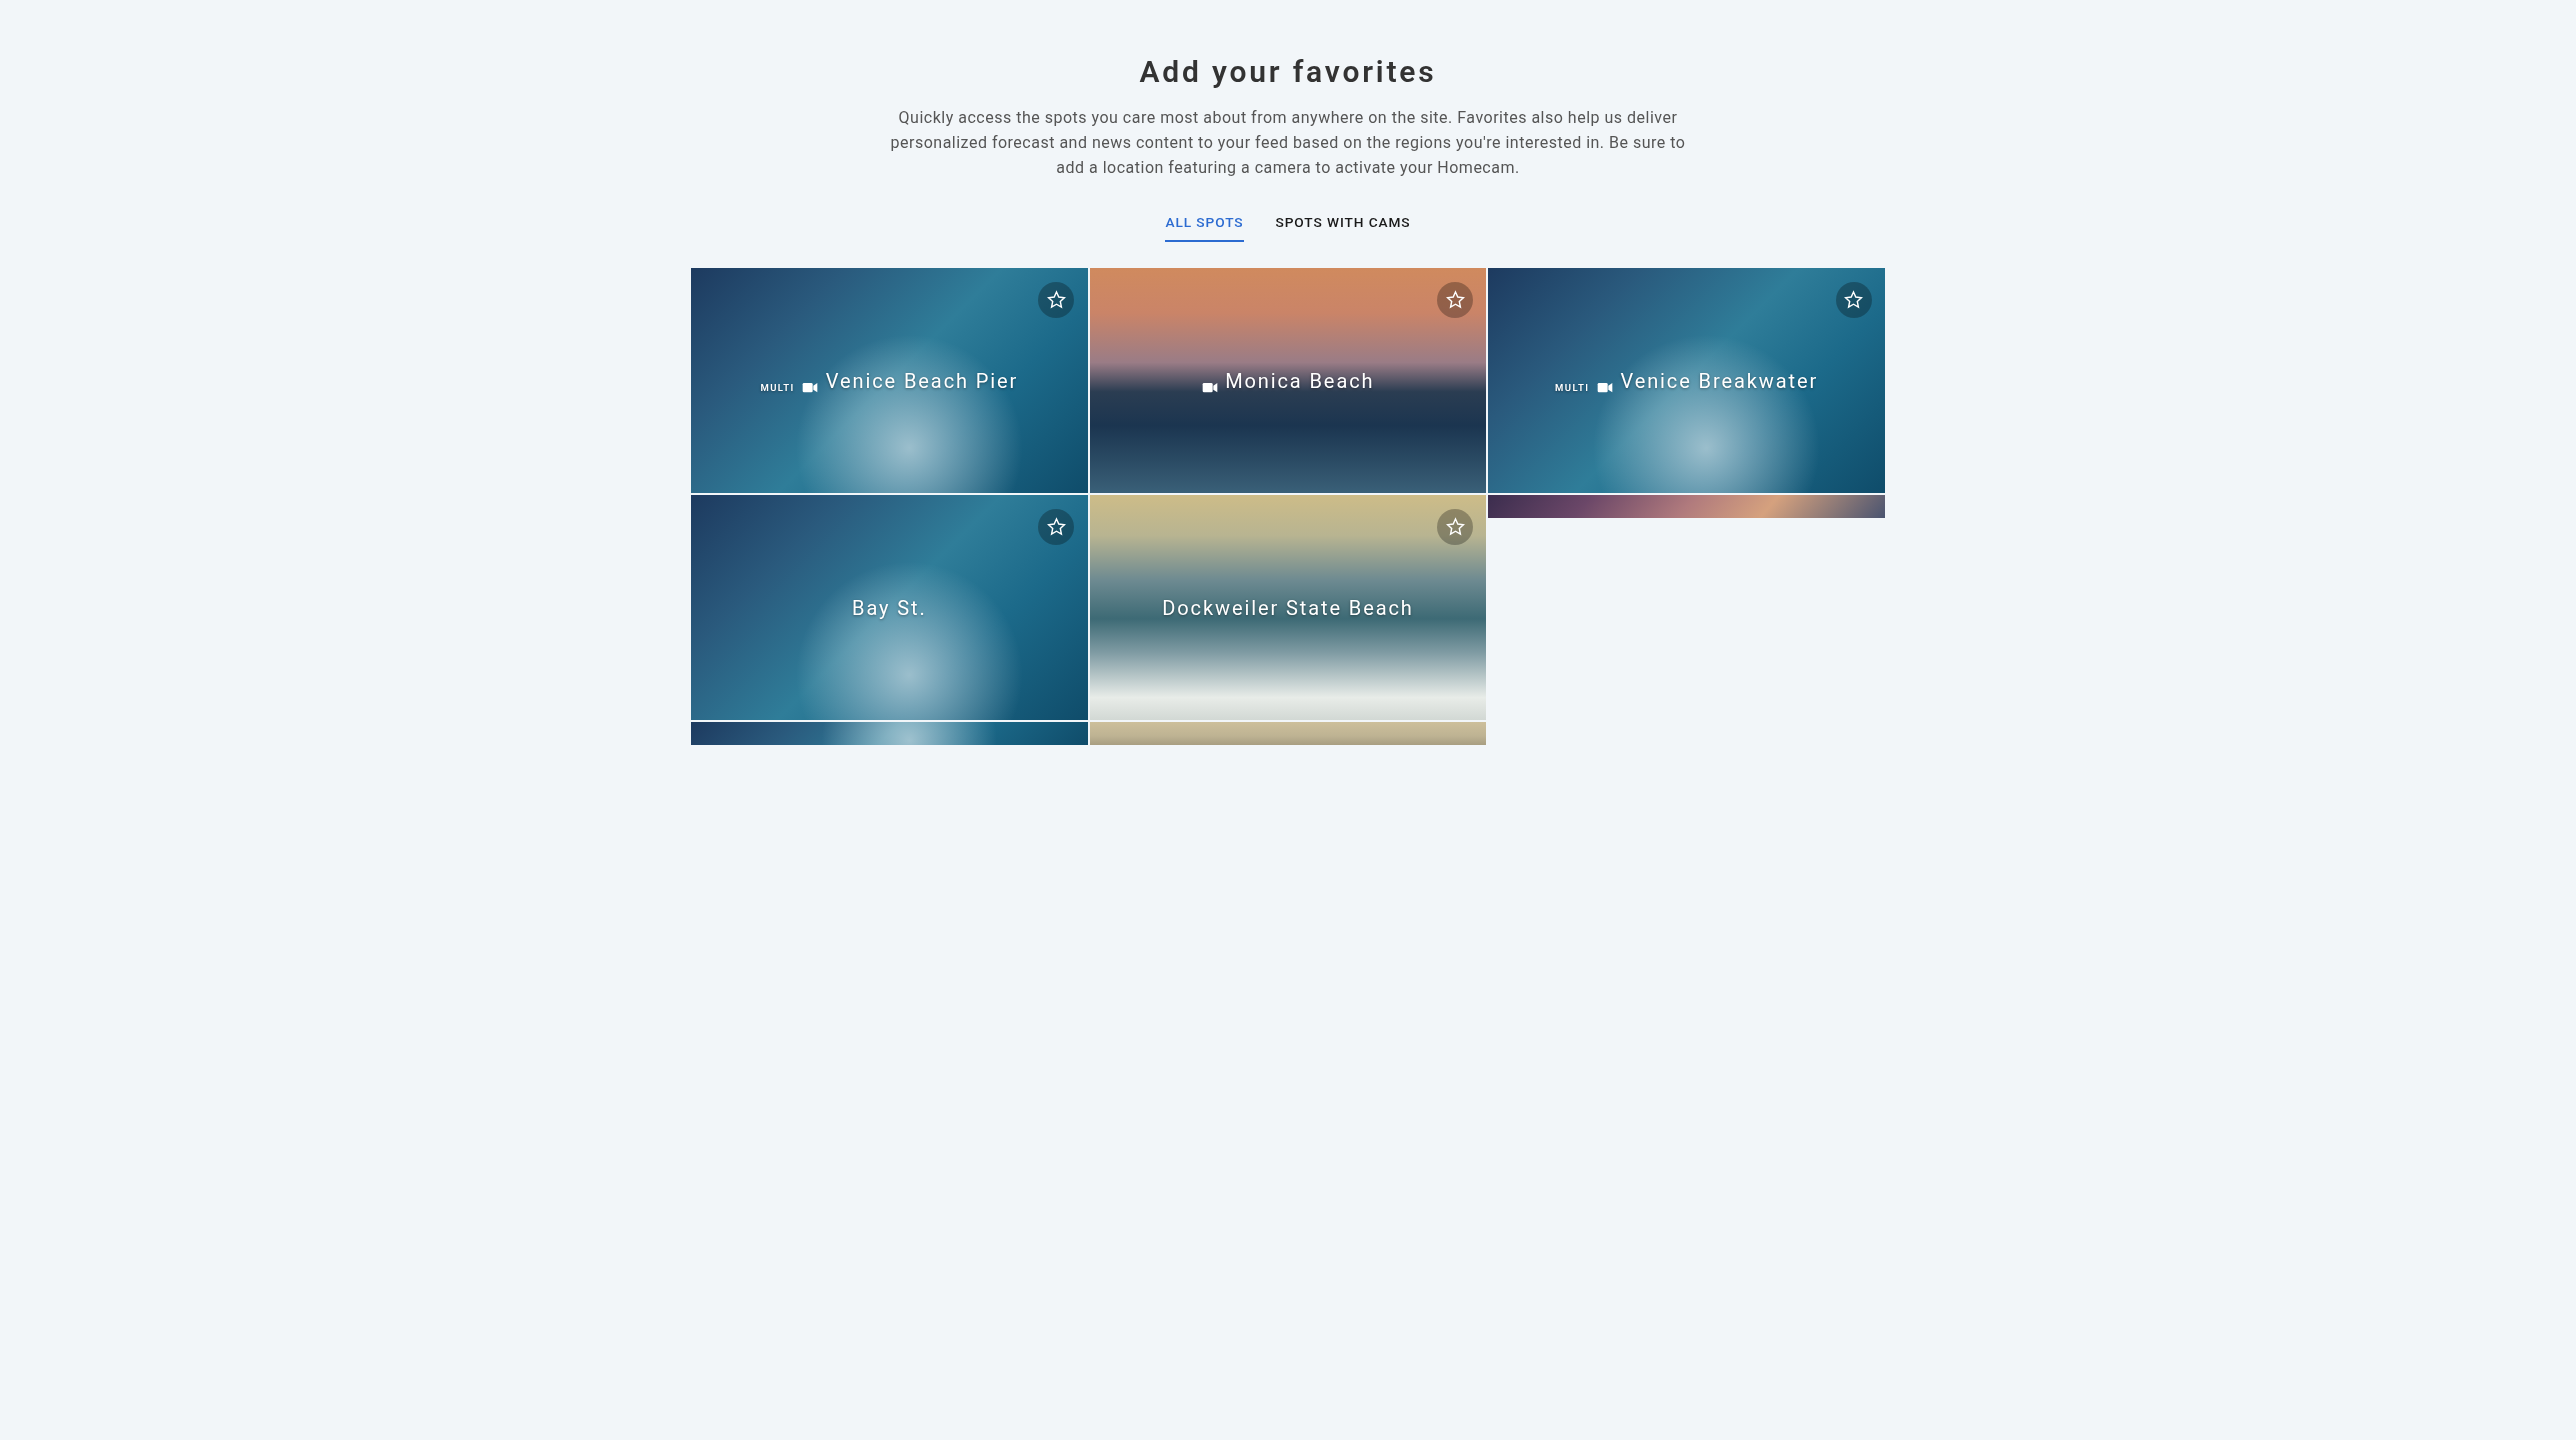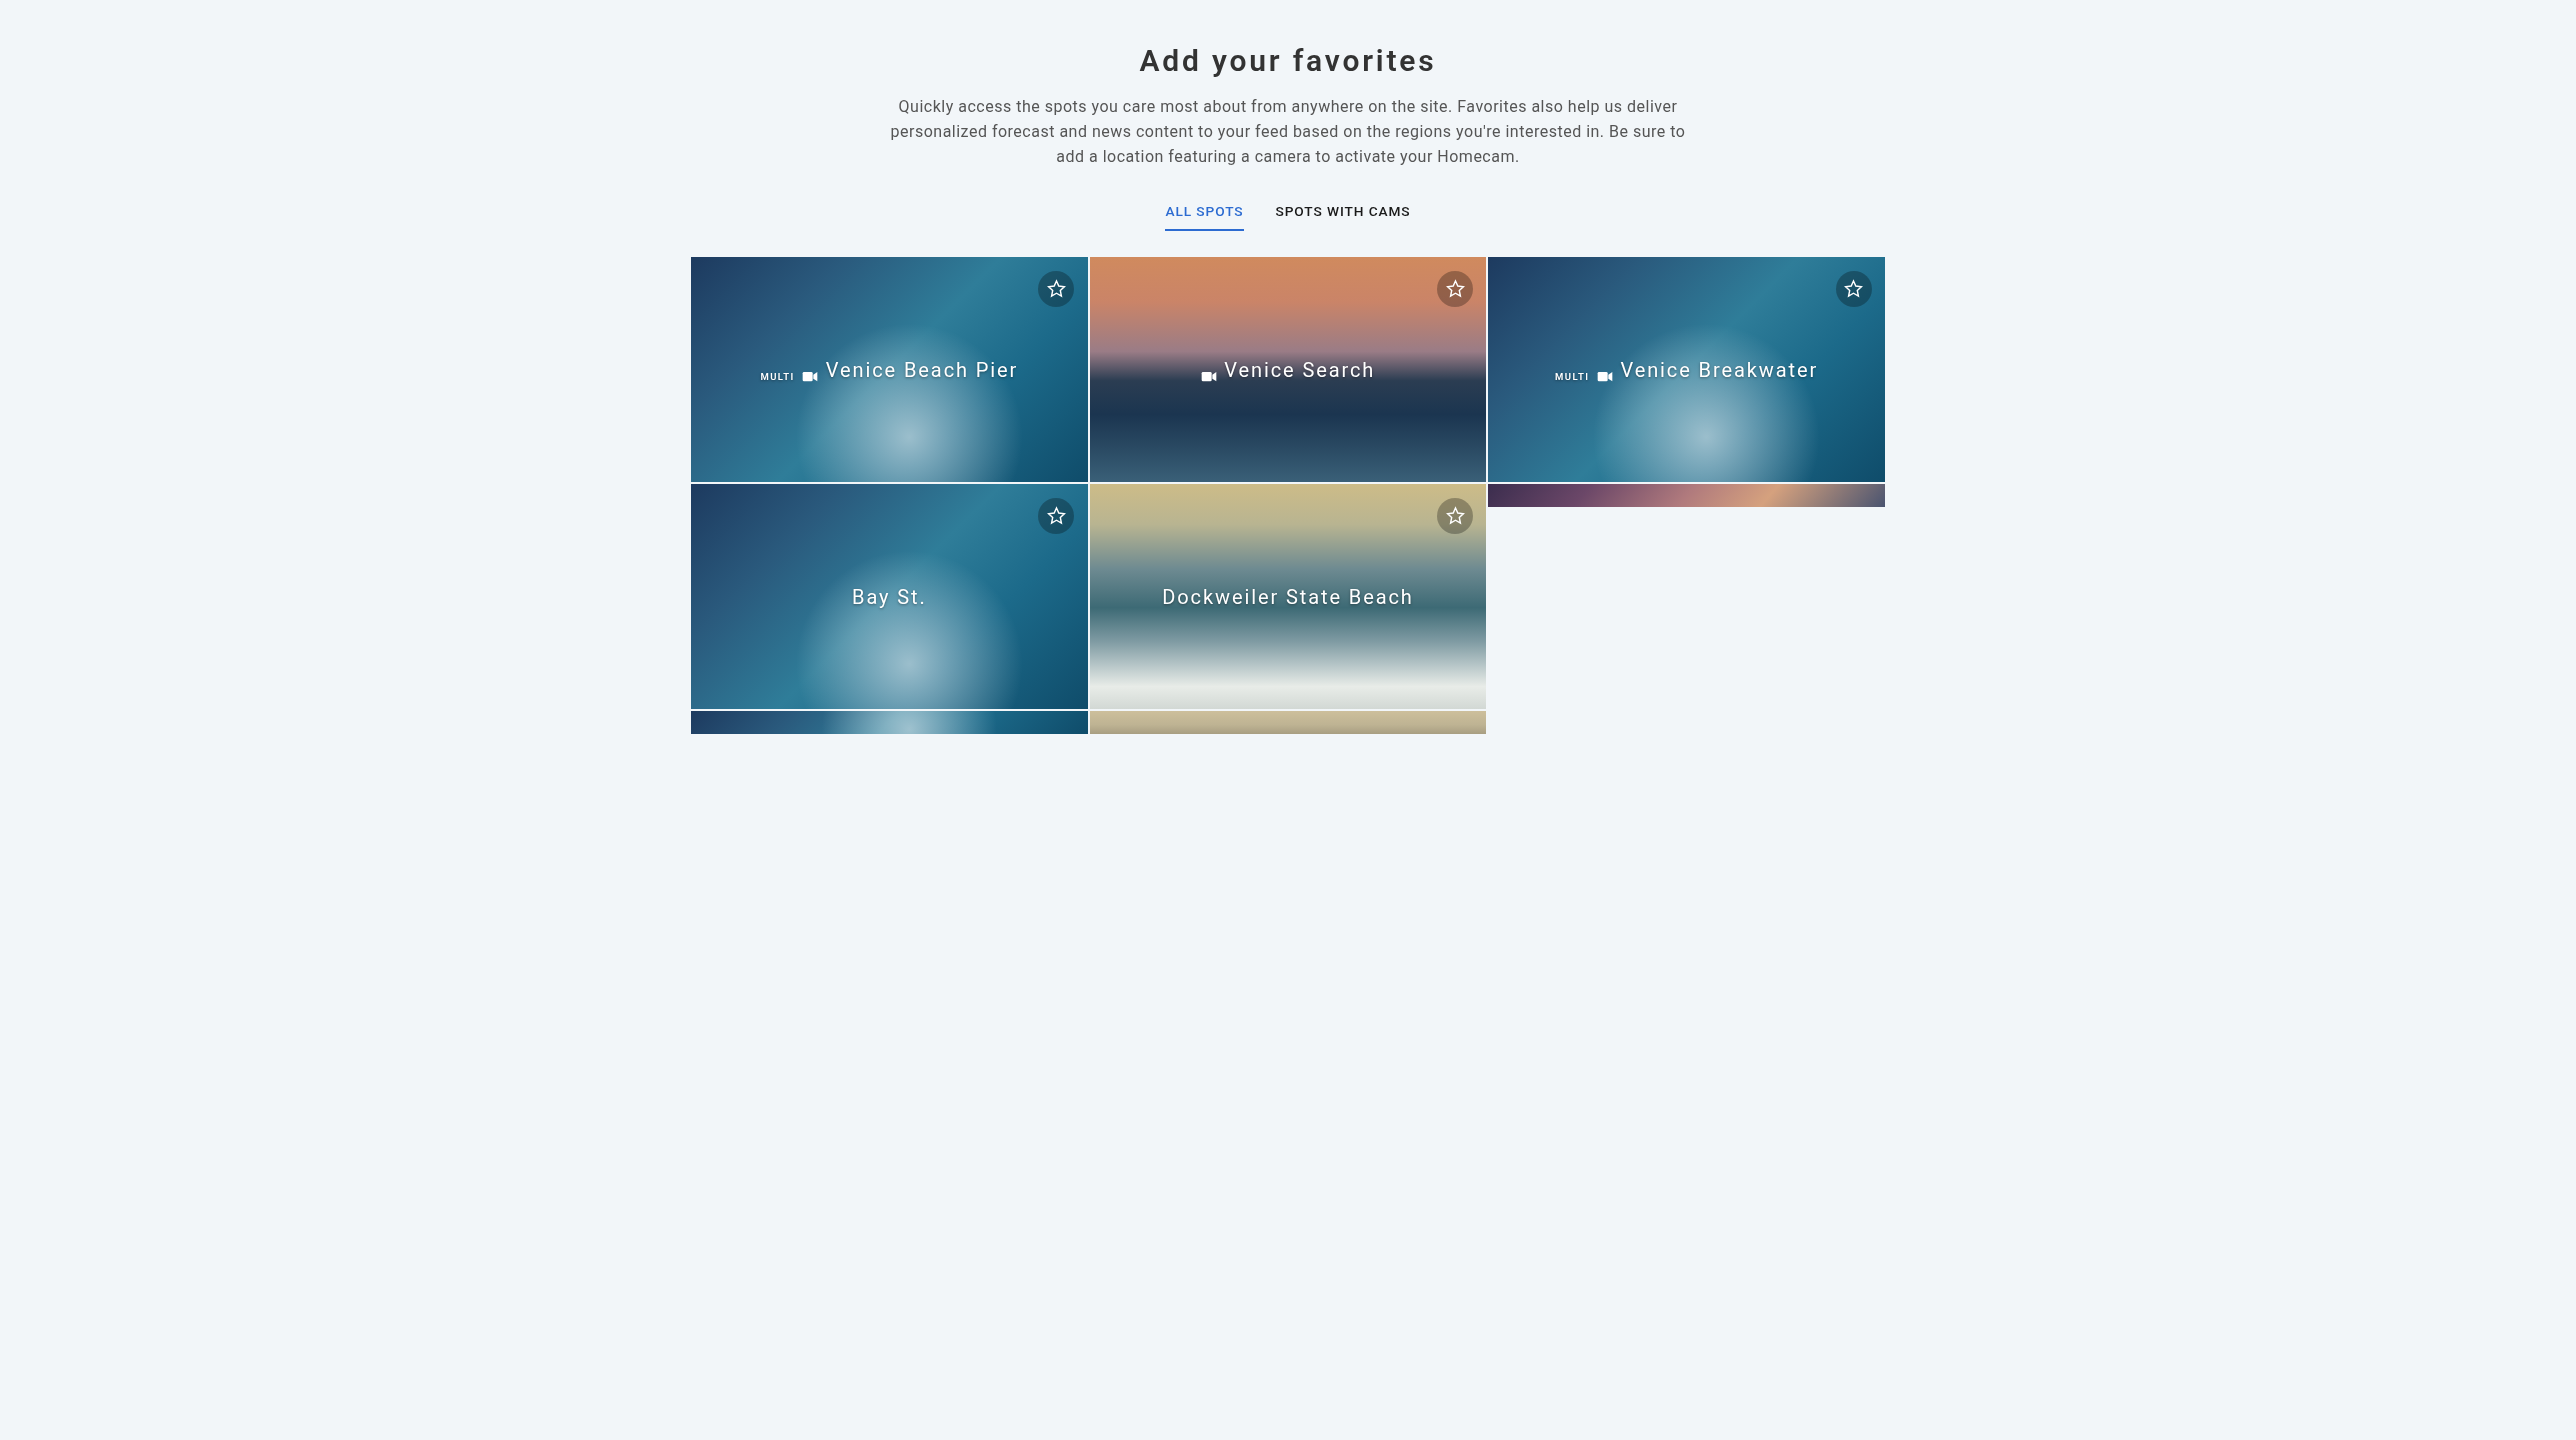--- a/index.html
+++ b/index.html
@@ -3,21 +3,21 @@
 <meta charset="utf-8">
 <style>
   * { box-sizing: border-box; margin: 0; padding: 0; }
   body {
     font-family: -apple-system, BlinkMacSystemFont, "Segoe UI", Roboto, Helvetica, Arial, sans-serif;
     background: #f2f6f9;
     color: #333;
   }
   .container {
     max-width: 1194px;
-    margin: 5px auto;
+    margin: 16px auto;
     padding: 38px 0 15px 0;
   }
   .header { text-align: center; padding: 0 38px; }
   .title {
     font-size: 30px;
     font-weight: 600;
     color: #333;
     letter-spacing: 2.8px;
     margin-bottom: 17px;
   }
@@ -176,21 +176,21 @@
             <polygon points="12 2.5 14.9 8.9 22 9.7 16.8 14.5 18.2 21.5 12 18 5.8 21.5 7.2 14.5 2 9.7 9.1 8.9 12 2.5"></polygon>
           </svg>
         </div>
         <div class="spot-label">
           <span class="cam-icon">
             <svg viewBox="0 0 24 16" fill="#fff">
               <rect x="1" y="1" width="15" height="14" rx="2"></rect>
               <path d="M17 5 L23 1 L23 15 L17 11 Z"></path>
             </svg>
           </span>
-          <span class="spot-name">Venice Search</span>
+          <span class="spot-name">Monica Beach</span>
         </div>
       </div>
       <div class="card bg-wave">
         <div class="star-btn">
           <svg viewBox="0 0 24 24" fill="none" stroke="#fff" stroke-width="1.8">
             <polygon points="12 2.5 14.9 8.9 22 9.7 16.8 14.5 18.2 21.5 12 18 5.8 21.5 7.2 14.5 2 9.7 9.1 8.9 12 2.5"></polygon>
           </svg>
         </div>
         <div class="spot-label">
           <span class="multi-badge">MULTI</span>

